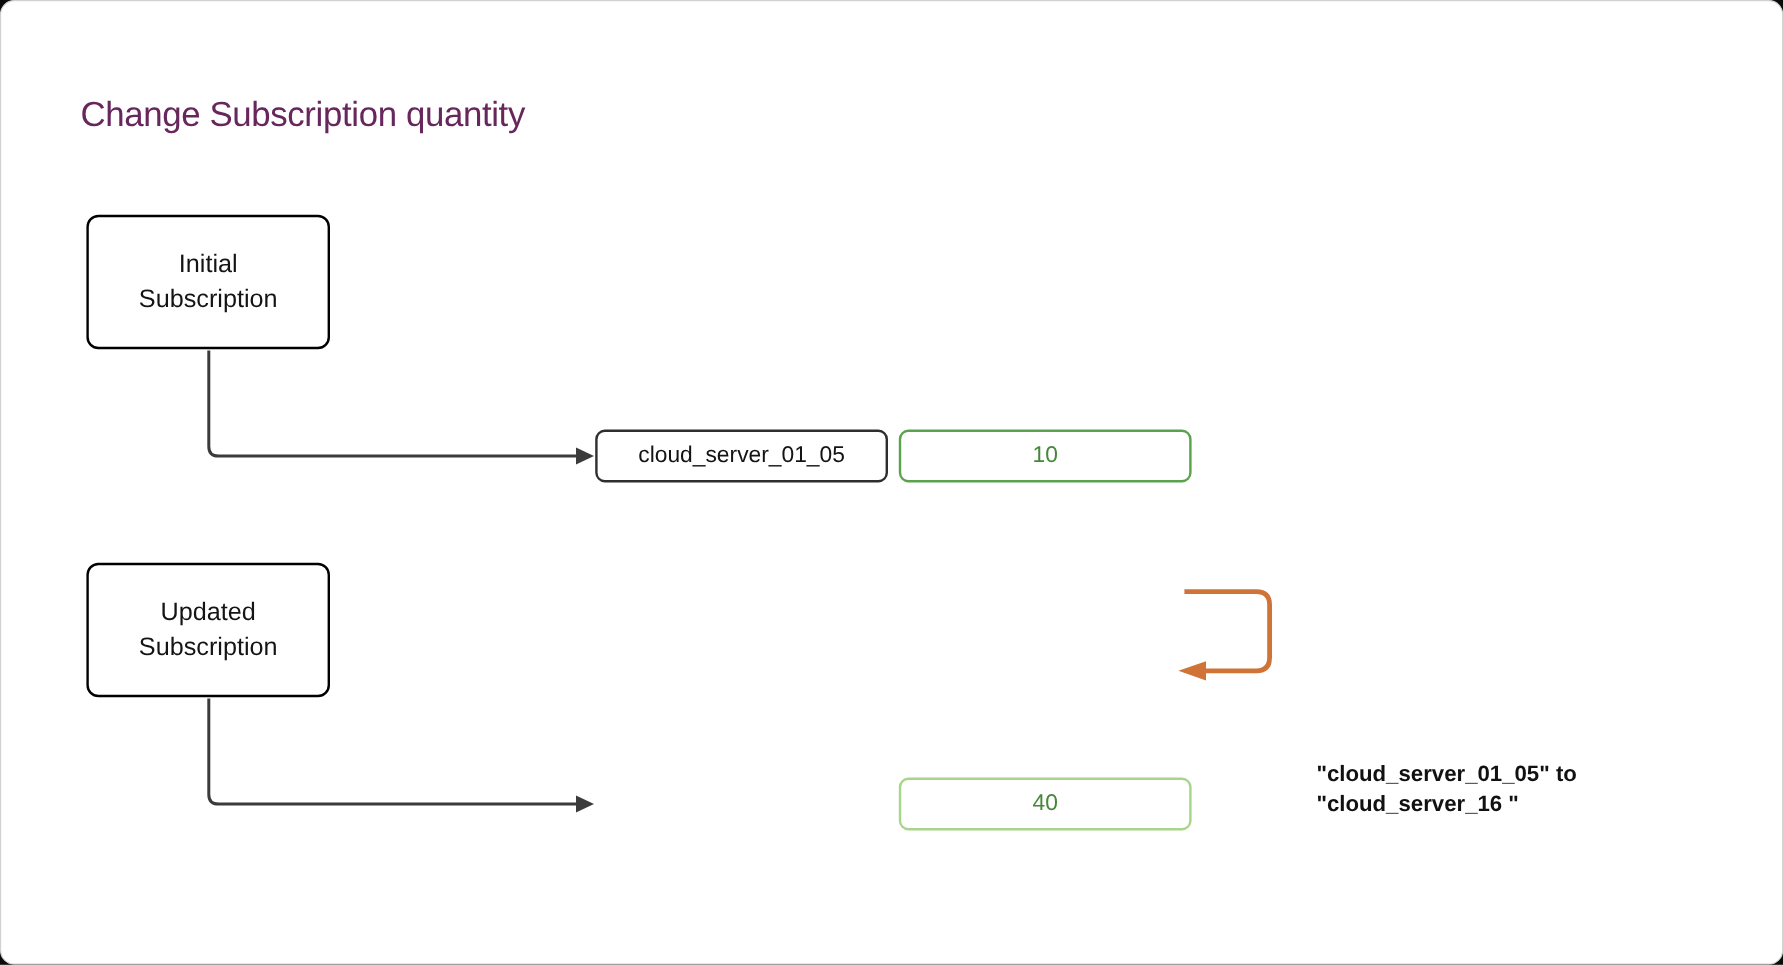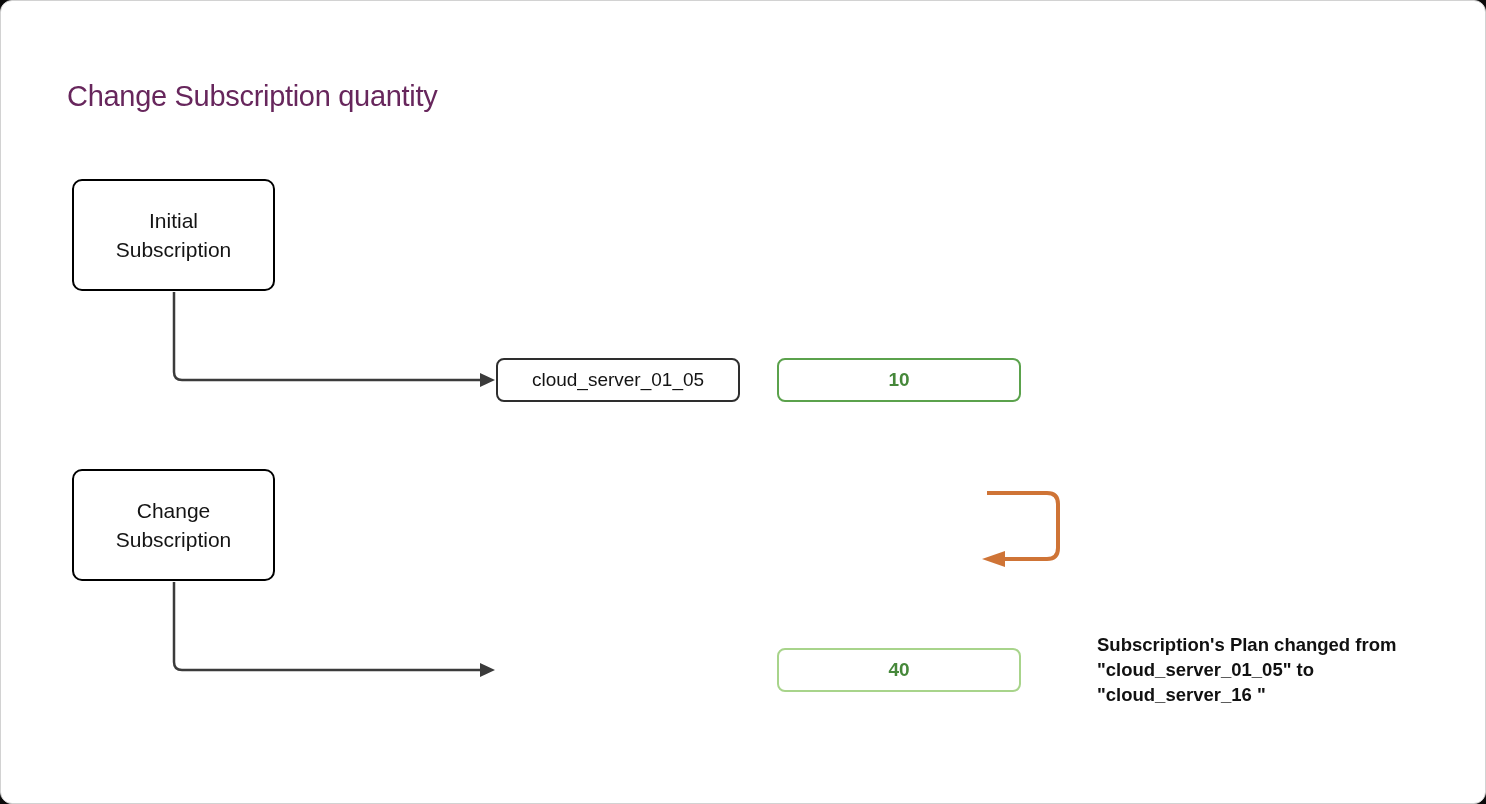--- a/index.html
+++ b/index.html
@@ -61,22 +61,22 @@
     background:#fff;
     display:flex; align-items:center; justify-content:center;
     text-align:center;
   }
   .plan-box{
     left:495px; width:244px;
     border:2.5px solid var(--plan-border);
     font-size:19px; color:#141414;
   }
   .qty-box{
-    left:776px; width:244px;
-    font-size:19px; font-weight:700; color:var(--green-text);
+    left:748px; width:244px;
+    font-size:19px; font-weight:400; color:var(--green-text);
   }
   .plan-initial{top:357px;align-items:center;}
   .qty-initial{top:357px; border:2.5px solid var(--green-border);}
   .plan-updated{top:647px;}
   .qty-updated{top:647px; border:2.5px solid var(--green-border-light);}
   svg.overlay{
     position:absolute; inset:0;
     width:1486px; height:804px;
     pointer-events:none;
   }
@@ -119,26 +119,25 @@
     <span class="node-label">Initial Subscription</span>
   </div>
   <div class="pill plan-box plan-initial">
     <span>cloud_server_01_05</span>
   </div>
   <div class="pill qty-box qty-initial">
     <span>10</span>
   </div>
 
   <div class="node node-updated">
-    <span class="node-label">Change Subscription</span>
+    <span class="node-label">Updated Subscription</span>
   </div>
   <div class="pill qty-box qty-updated">
     <span>40</span>
   </div>
 
 
   <div class="plan-note">
-    <div>Subscription's Plan changed from</div>
     <div>"cloud_server_01_05" to</div>
     <div>"cloud_server_16 "</div>
   </div>
 
 </div>
 
 </body></html>

